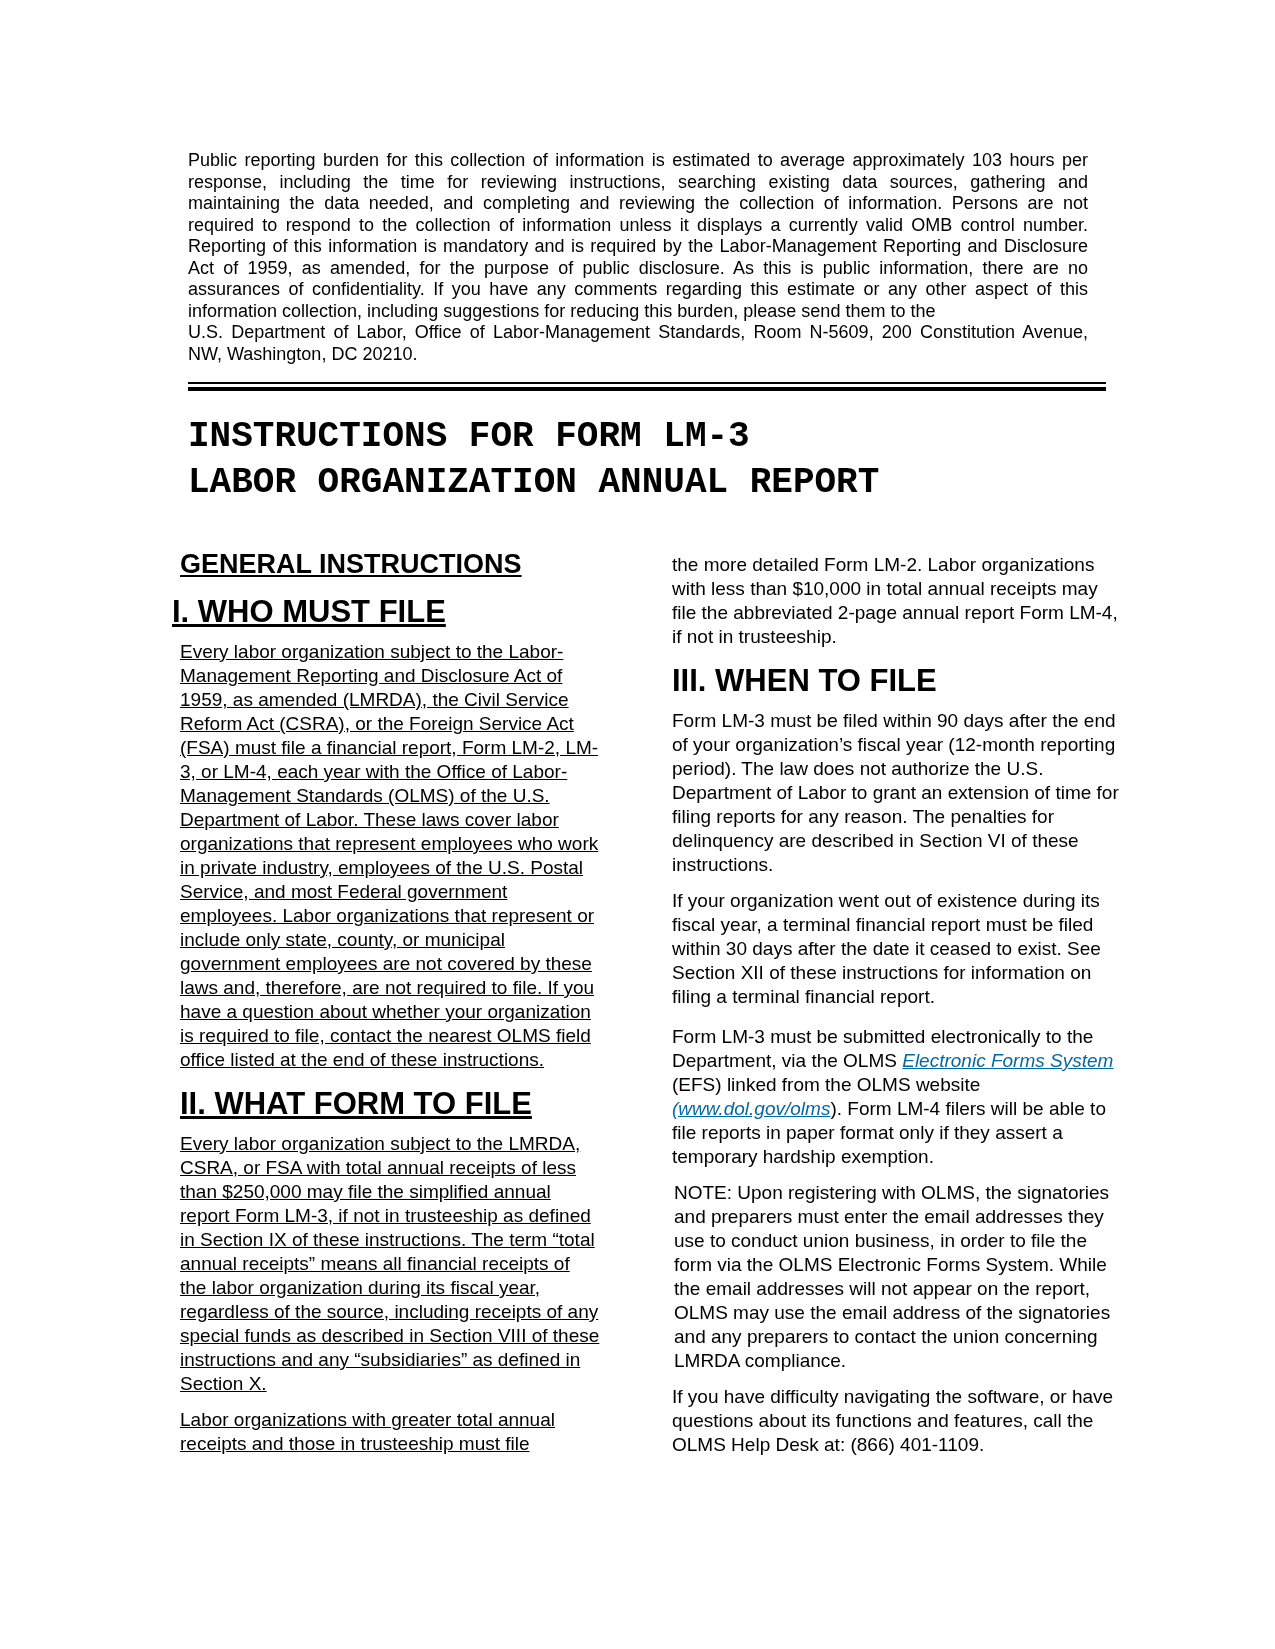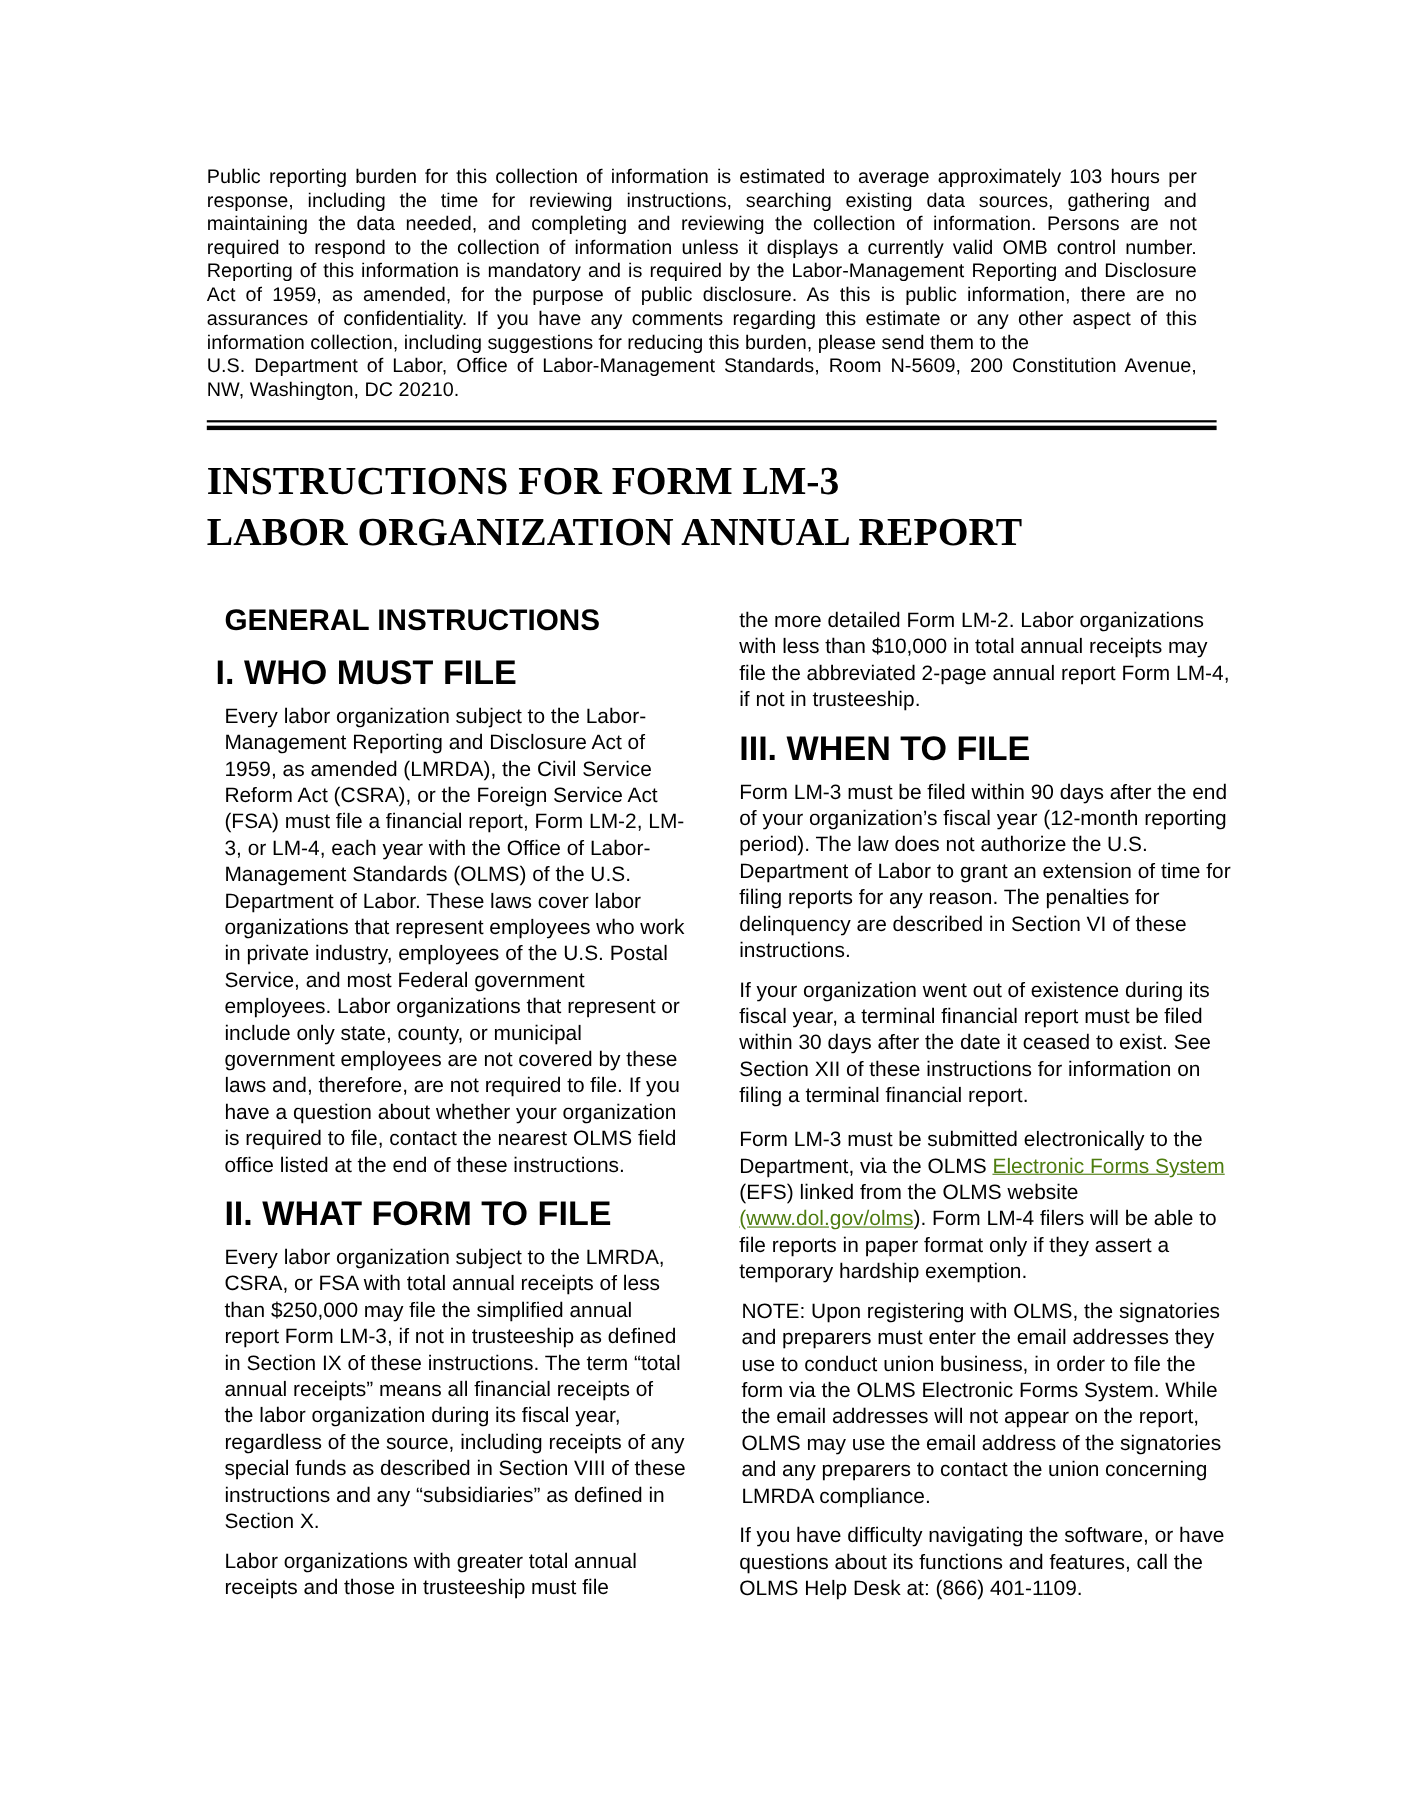--- a/index.html
+++ b/index.html
@@ -8,34 +8,34 @@
     position: absolute; left: 188px; top: 150px; width: 900px;
     font-family: "Liberation Sans", sans-serif; font-size: 18px; line-height: 21.5px;
     text-align: justify; margin: 0;
   }
   .burden .last { text-align-last: left; }
   .rule2 {
     position: absolute; left: 188px; top: 387px; width: 918px; height: 4px; background: #000;
   }
   .title {
     position: absolute; left: 188px; top: 414px;
-    font-family: Liberation Serif, serif; font-weight: bold; font-size: 36px; line-height: 46px;
+    font-family: Liberation Mono, monospace; font-weight: bold; font-size: 36px; line-height: 46px;
     margin: 0; letter-spacing: 0px;
   }
   .title span { display: block; }
   .col {
     position: absolute; font-family: "Liberation Sans", sans-serif; font-size: 19px; line-height: 24px;
   }
-  .col-left { left: 204px; top: 548px; width: 420px; }
+  .col-left { left: 180px; top: 548px; width: 420px; text-decoration: underline; }
   .col-right { left: 672px; top: 553px; width: 450px; }
   h2.gen { font-size: 27px; font-weight: bold; margin: 0 0 18px 0; line-height: 32px; }
   h3 { font-size: 31px; font-weight: bold; margin: 0 0 14px 0; line-height: 28px; }
   p { margin: 0 0 12px 0; }
   .indent-neg { margin-left: -8px; }
-  a.lnk { color: #4d7c0f; text-decoration: underline; }
+  a.lnk { color: #0369a1; text-decoration: underline; font-style: italic; }
   .note { padding-left: 2px; }
 </style>
 </head>
 <body>
 
 <div class="burden">
   <span>Public reporting burden for this collection of information is estimated to average approximately 103 hours per response, including the time for reviewing instructions, searching existing data sources, gathering and maintaining the data needed, and completing and reviewing the collection of information. Persons are not required to respond to the collection of information unless it displays a currently valid OMB control number. Reporting of this information is mandatory and is required by the Labor-Management Reporting and Disclosure Act of 1959, as amended, for the purpose of public disclosure. As this is public information, there are no assurances of confidentiality. If you have any comments regarding this estimate or any other aspect of this information collection, including suggestions for reducing this burden, please send them to the</span>
   <br>
   <span class="last">U.S. Department of Labor, Office of Labor-Management Standards, Room N-5609, 200 Constitution Avenue, NW, Washington, DC 20210.</span>
 </div>

